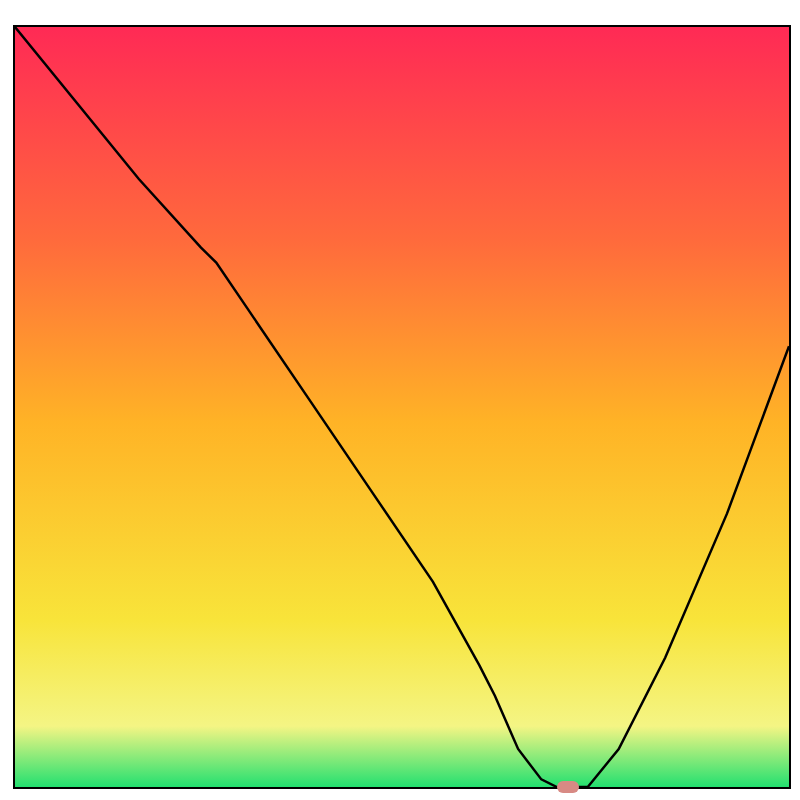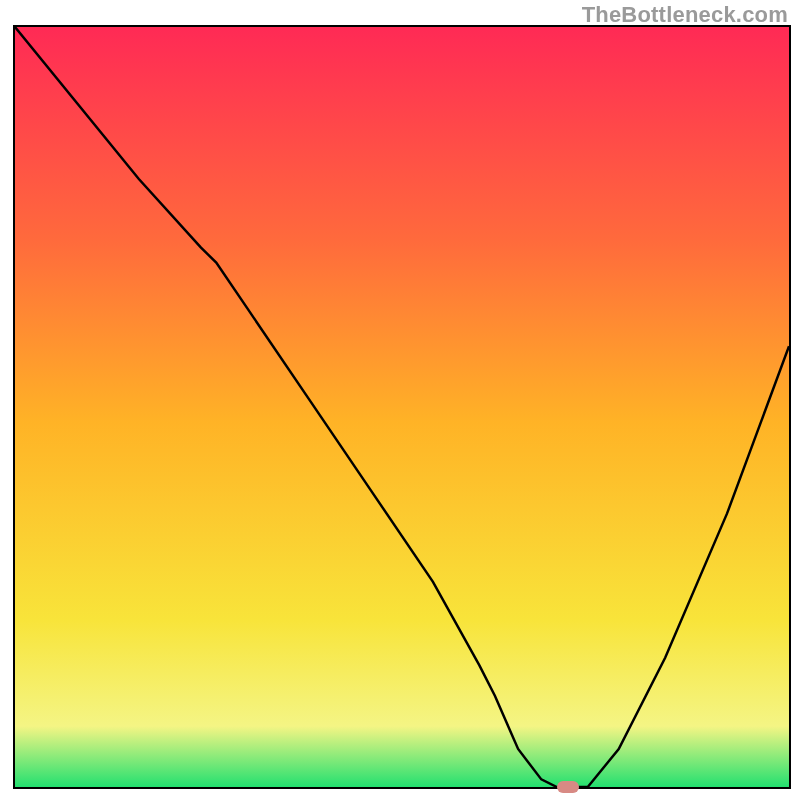--- a/index.html
+++ b/index.html
@@ -12,21 +12,20 @@
   .watermark{position:absolute;top:2px;right:12px;font-size:22px;font-weight:700;color:#9a9a9a;letter-spacing:0.2px}
   .plot{position:absolute;left:15px;top:27px;width:774px;height:760px}
   svg.grad{position:absolute;left:0;top:0;width:100%;height:100%}
   svg.curve{position:absolute;left:0;top:0;width:100%;height:100%}
   .marker{position:absolute;width:22px;height:12px;border-radius:6px;background:#d88a84;transform:translate(-50%,-50%)}
 </style>
 </head>
 <body>
 
 <div class="frame">
-  <div class="watermark">TheBottleneck.com</div>
 
   <div class="border top"></div>
   <div class="border left"></div>
   <div class="border right"></div>
   <div class="border bottom"></div>
 
   <div class="plot">
     <svg class="grad" viewBox="0 0 100 100" preserveAspectRatio="none">
       <defs>
         <linearGradient id="g" x1="0" y1="0" x2="0" y2="1">

